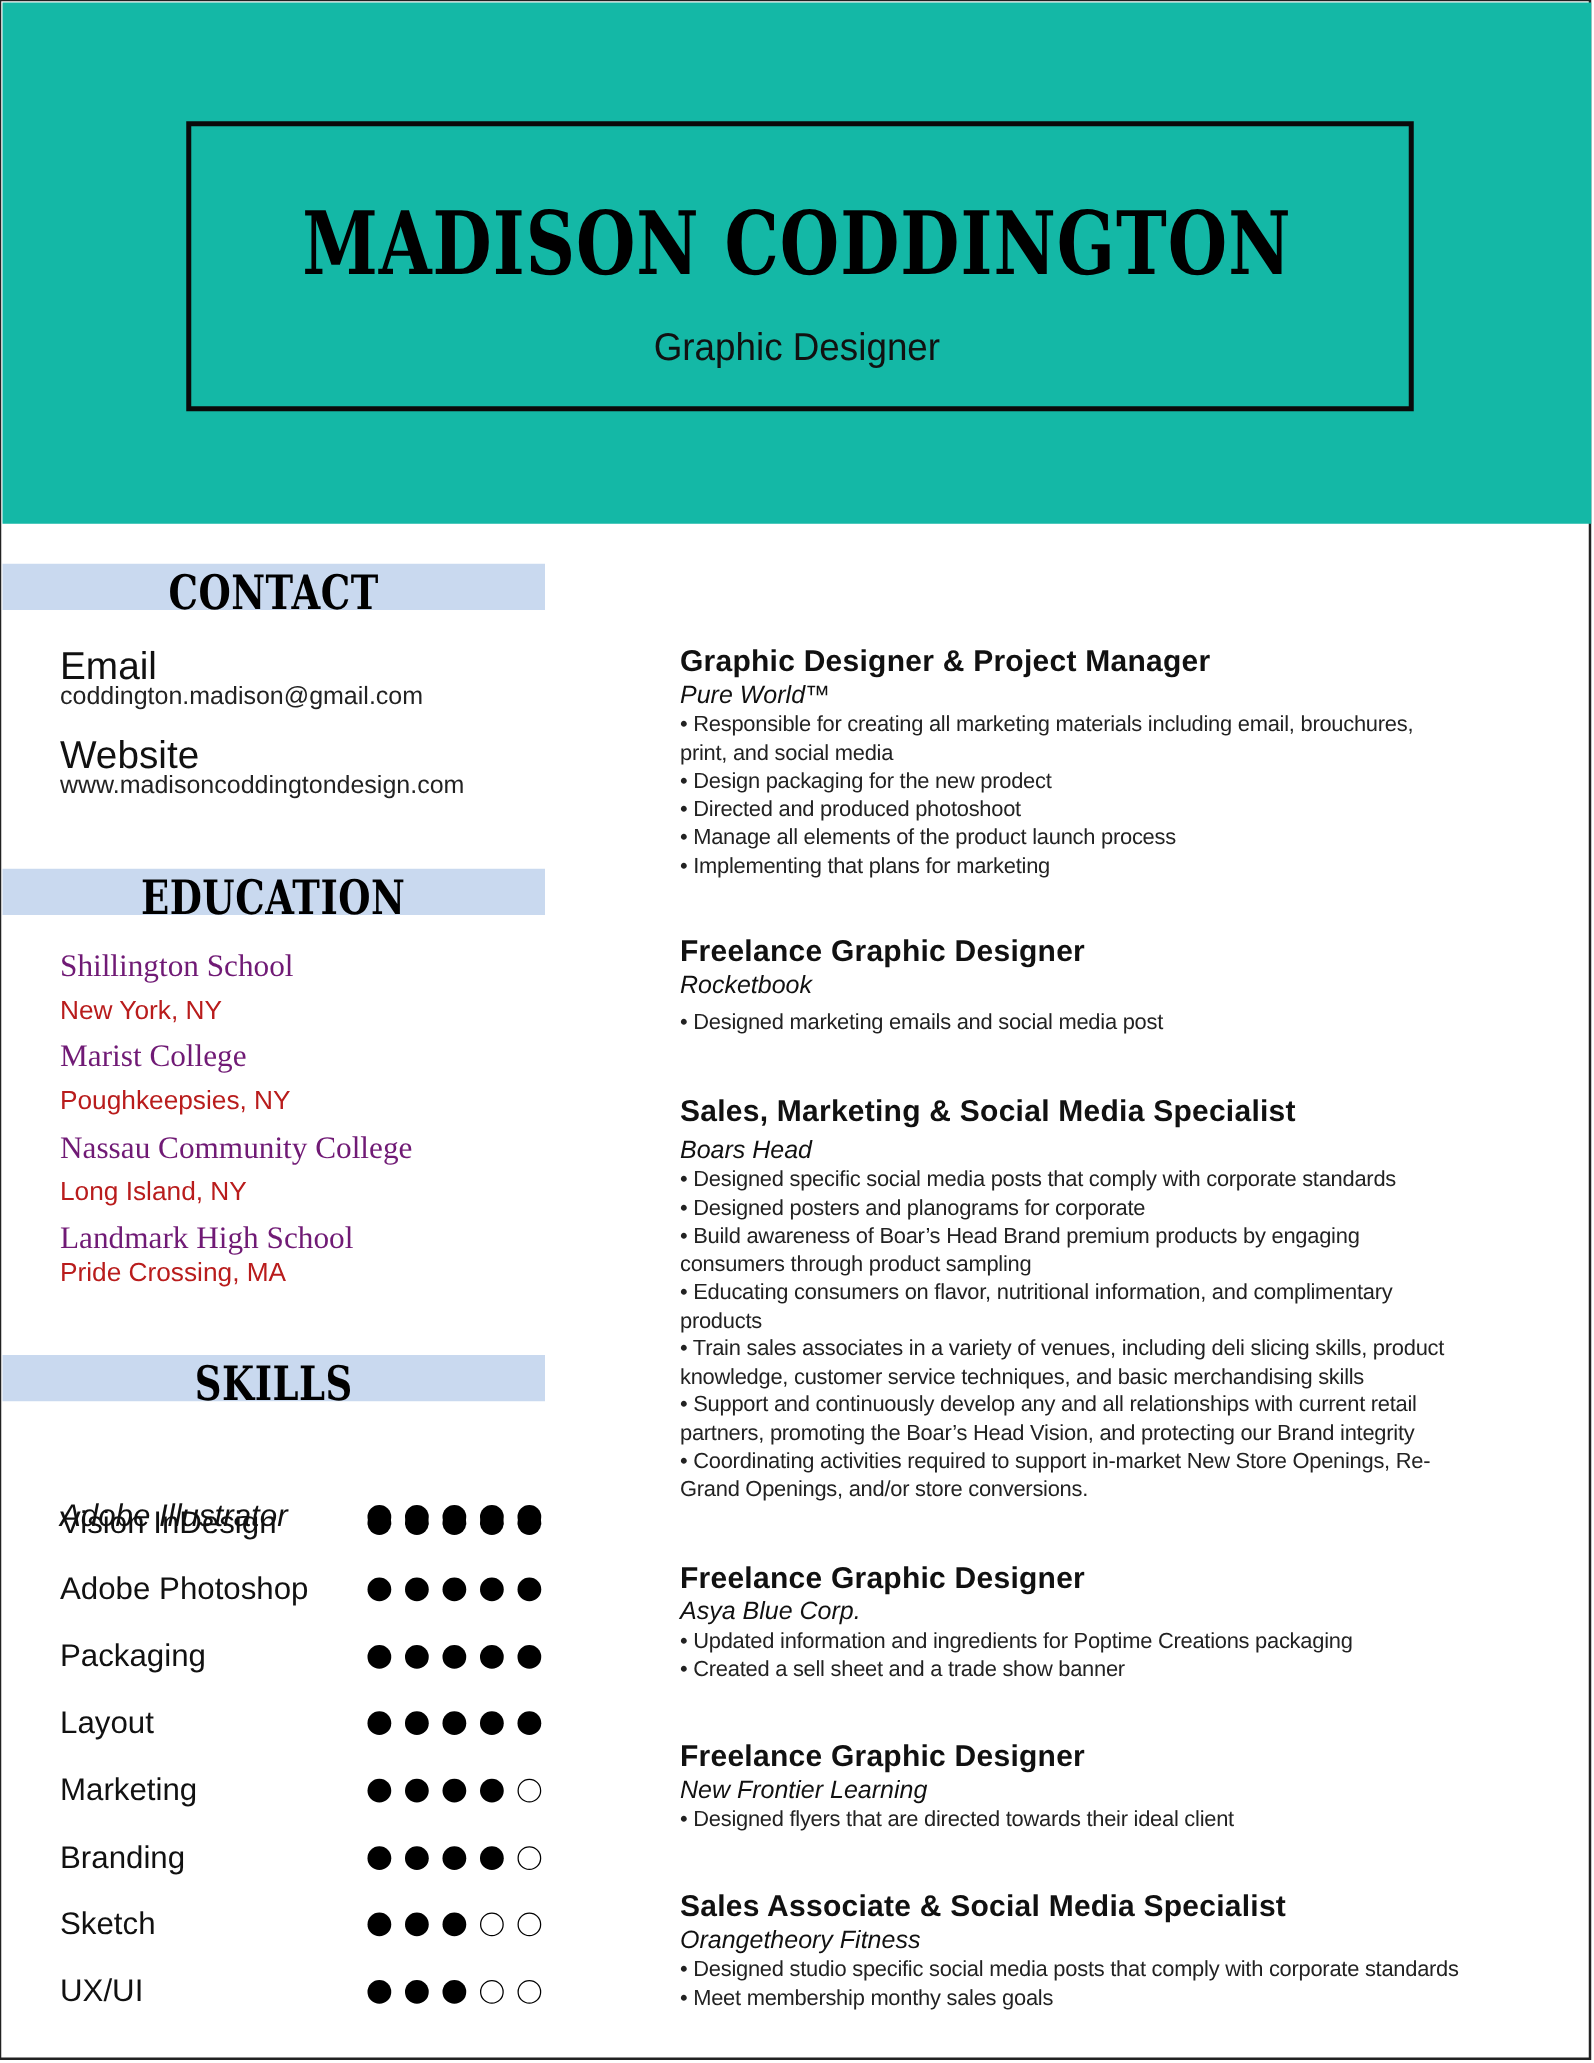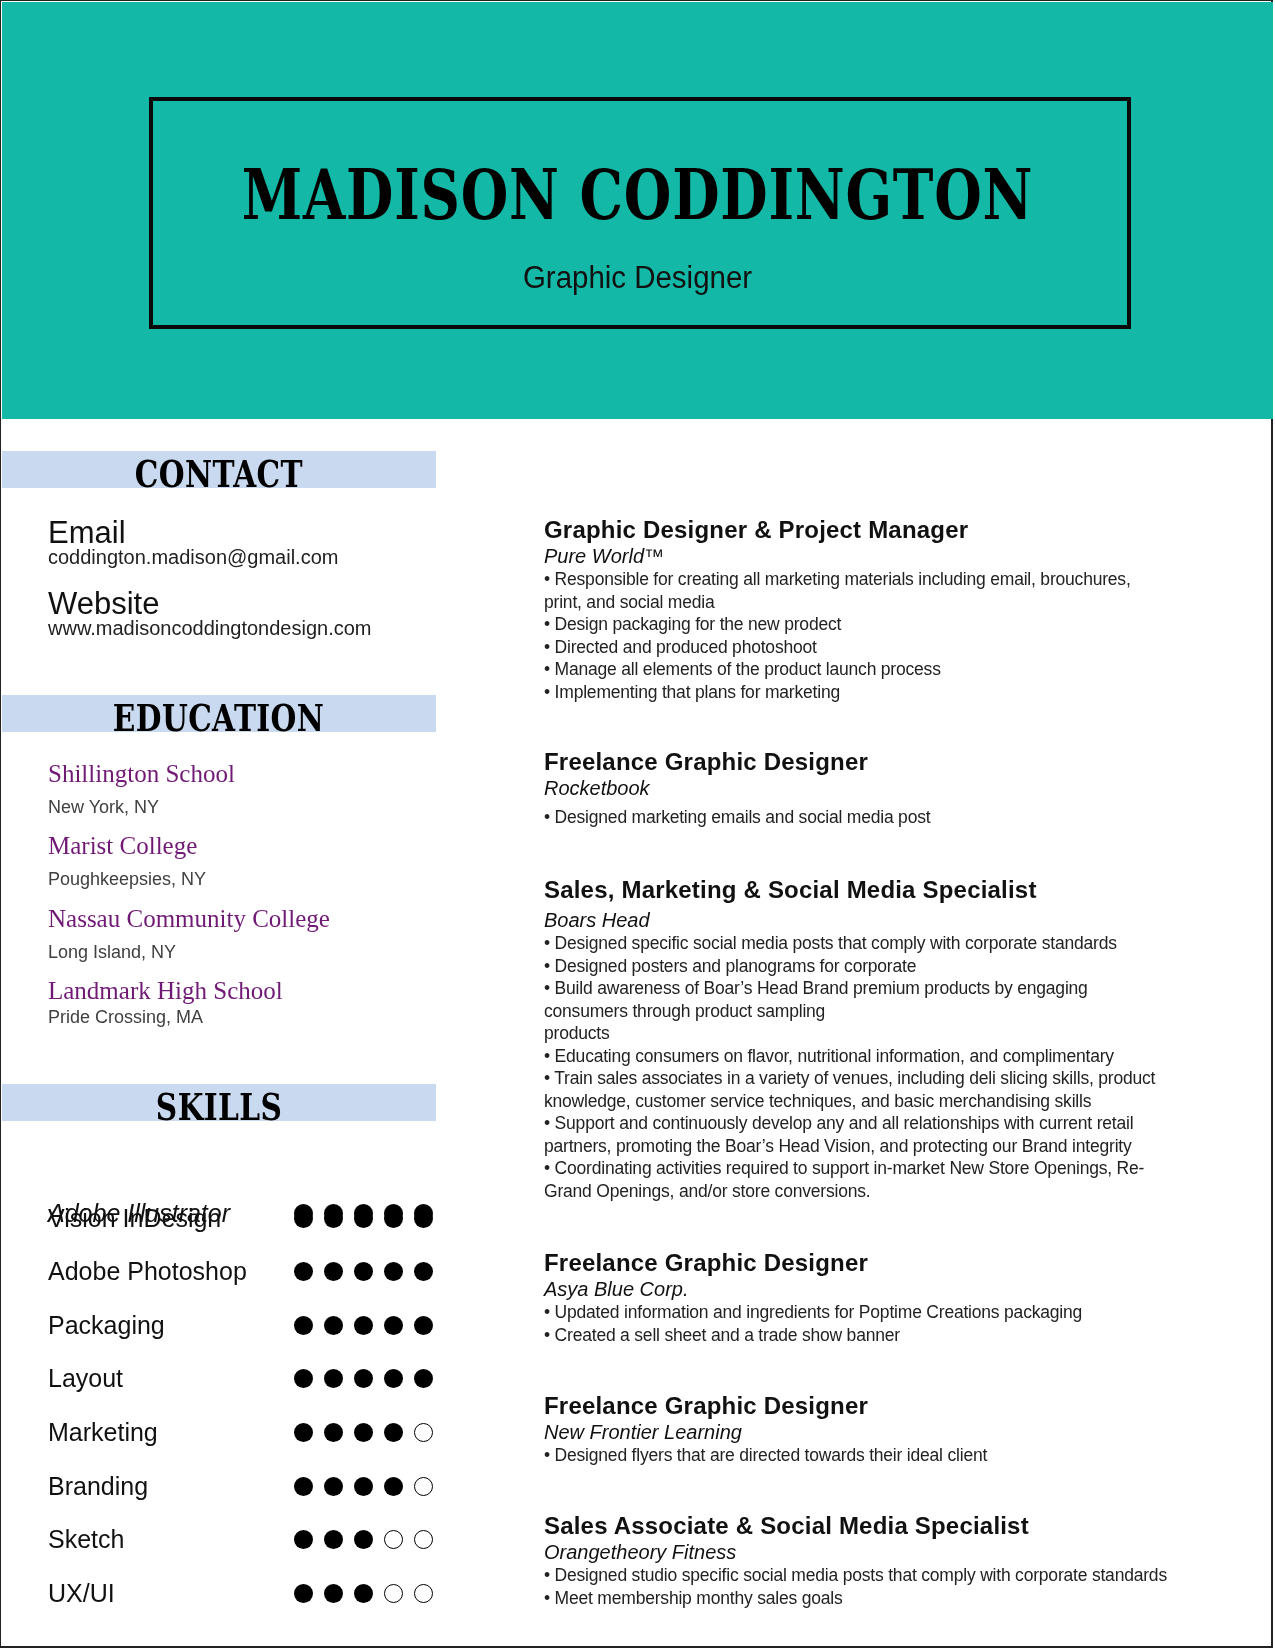--- a/index.html
+++ b/index.html
@@ -45,21 +45,21 @@
   }
   .bar-contact { left: 1px; top: 450px; width: 434px; }
   .bar-education { left: 1px; top: 694px; width: 434px; }
   .bar-skills { left: 1px; top: 1083px; width: 434px; }
   .bar-experience { left: 543px; top: 450px; width: 729px; }
 
   .abs { position: absolute; white-space: nowrap; }
   .label-lg { font-size: 31px; color: #111; }
   .value-sm { font-size: 20px; color: #222; }
   .edu-name { font-size: 25px; color: #701a75; font-family: Liberation Serif, serif; }
-  .edu-loc { font-size: 18px; color: #404040; }
+  .edu-loc { font-size: 21px; color: #b91c1c; }
 
   .skill-row { position: absolute; left: 47px; width: 390px; height: 30px; }
   .skill-name { position: absolute; left: 0; top: 0; font-size: 25px; color: #111; }
   .dots { position: absolute; left: 246px; top: 5px; display: flex; gap: 11px; }
   .dot { width: 19px; height: 19px; border-radius: 50%; box-sizing: border-box; }
   .dot.filled { background: #000; }
   .dot.empty { background: transparent; border: 1.5px solid #000; }
 
   .job { position: absolute; left: 543px; width: 720px; }
   .job-title { font-size: 24px; font-weight: bold; color: #111; line-height: 28px; letter-spacing: 0.2px; }
@@ -217,22 +217,22 @@
   </div>
 
   <div class="job" style="top:875px;">
     <div class="job-title" style="margin-bottom:4px;">Sales, Marketing &amp; Social Media Specialist</div>
     <div class="job-company">Boars Head</div>
     <ul class="job-bullets">
         <li>• Designed specific social media posts that comply with corporate standards</li>
         <li>• Designed posters and planograms for corporate</li>
         <li>• Build awareness of Boar’s Head Brand premium products by engaging</li>
         <li>consumers through product sampling</li>
+        <li>• Educating consumers on flavor, nutritional information, and complimentary</li>
         <li>products</li>
-        <li>• Educating consumers on flavor, nutritional information, and complimentary</li>
         <li>• Train sales associates in a variety of venues, including deli slicing skills, product</li>
         <li>knowledge, customer service techniques, and basic merchandising skills</li>
         <li>• Support and continuously develop any and all relationships with current retail</li>
         <li>partners, promoting the Boar’s Head Vision, and protecting our Brand integrity</li>
         <li>• Coordinating activities required to support in-market New Store Openings, Re-</li>
         <li>Grand Openings, and/or store conversions.</li>
       </ul>
   </div>
 
   <div class="job" style="top:1248px;">

